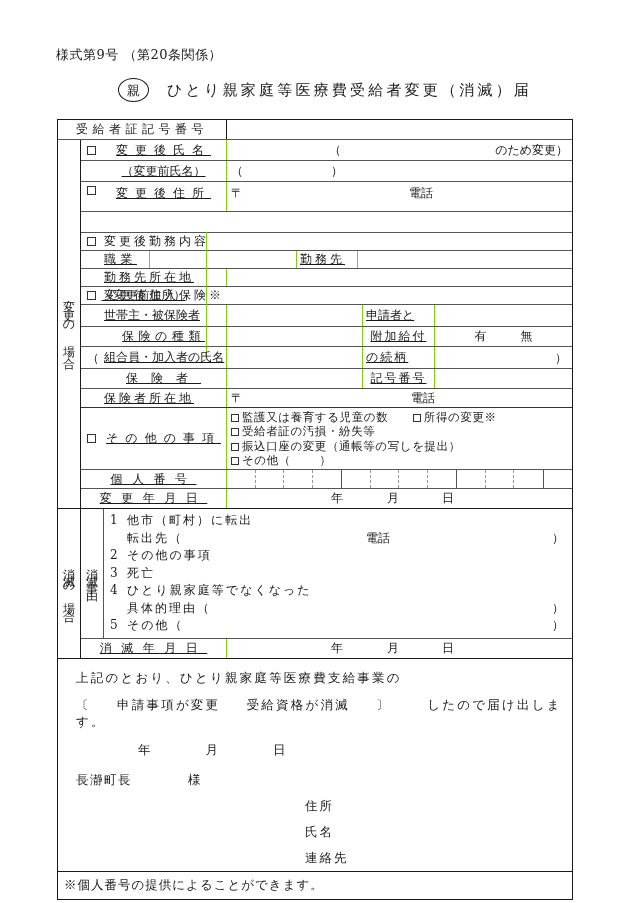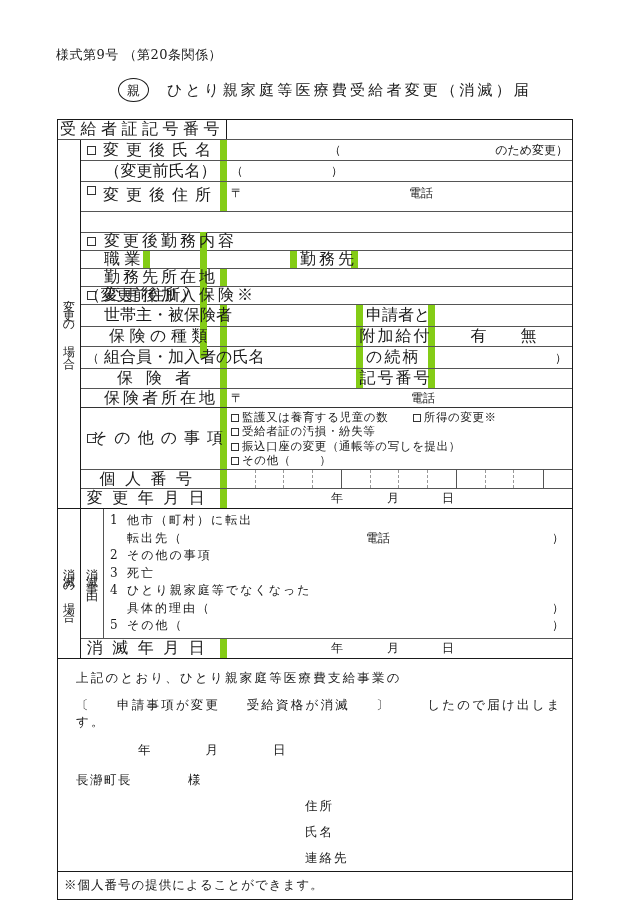--- a/index.html
+++ b/index.html
@@ -22,39 +22,39 @@
   .title-text{font-size:15px;letter-spacing:3.2px;margin-left:18px;white-space:nowrap;}
 
   
   .frame{position:absolute;left:57px;top:119px;width:516px;border:1.6px solid #1a1a1a;box-sizing:border-box;}
   .sec{border-bottom:1.6px solid #1a1a1a;}
   .sec:last-child{border-bottom:none;}
 
   .row{display:flex;border-bottom:1px solid #555;box-sizing:border-box;}
   .row.last{border-bottom:none;}
   .cell{box-sizing:border-box;display:flex;align-items:center;padding:0 3px;font-size:12px;}
-  .vline{border-right:7px solid #84cc16;}
+  .vline{border-right:1px solid #84cc16;text-decoration:underline;}
   .vline-h{border-right:1.6px solid #1a1a1a;}
 
   
   .vlabel{
     width:23px;flex:0 0 23px;border-right:1.6px solid #1a1a1a;
     display:flex;align-items:center;justify-content:center;
     font-size:12px;box-sizing:border-box;
   }
   .vlabel span{
     writing-mode:vertical-rl;text-orientation:upright;
     letter-spacing:11px;line-height:1;text-indent:0;
   }
   .vlabel.tight span{letter-spacing:7px;}
 
   .chk-col{width:20px;flex:0 0 20px;display:flex;align-items:center;justify-content:center;box-sizing:border-box;}
   .box{width:9px;height:9px;border:1px solid #333;display:inline-block;box-sizing:border-box;}
 
-  .lbl{font-size:16px;white-space:nowrap;}
+  .lbl{font-size:12px;white-space:nowrap;}
   .sp2{letter-spacing:2px;}
   .sp3{letter-spacing:3px;}
   .sp4{letter-spacing:4.5px;}
   .sp6{letter-spacing:7px;}
   .sp8{letter-spacing:9.5px;}
   .sp12{letter-spacing:13px;}
 
   .fld{flex:1 1 auto;position:relative;font-size:12px;}
 
   

